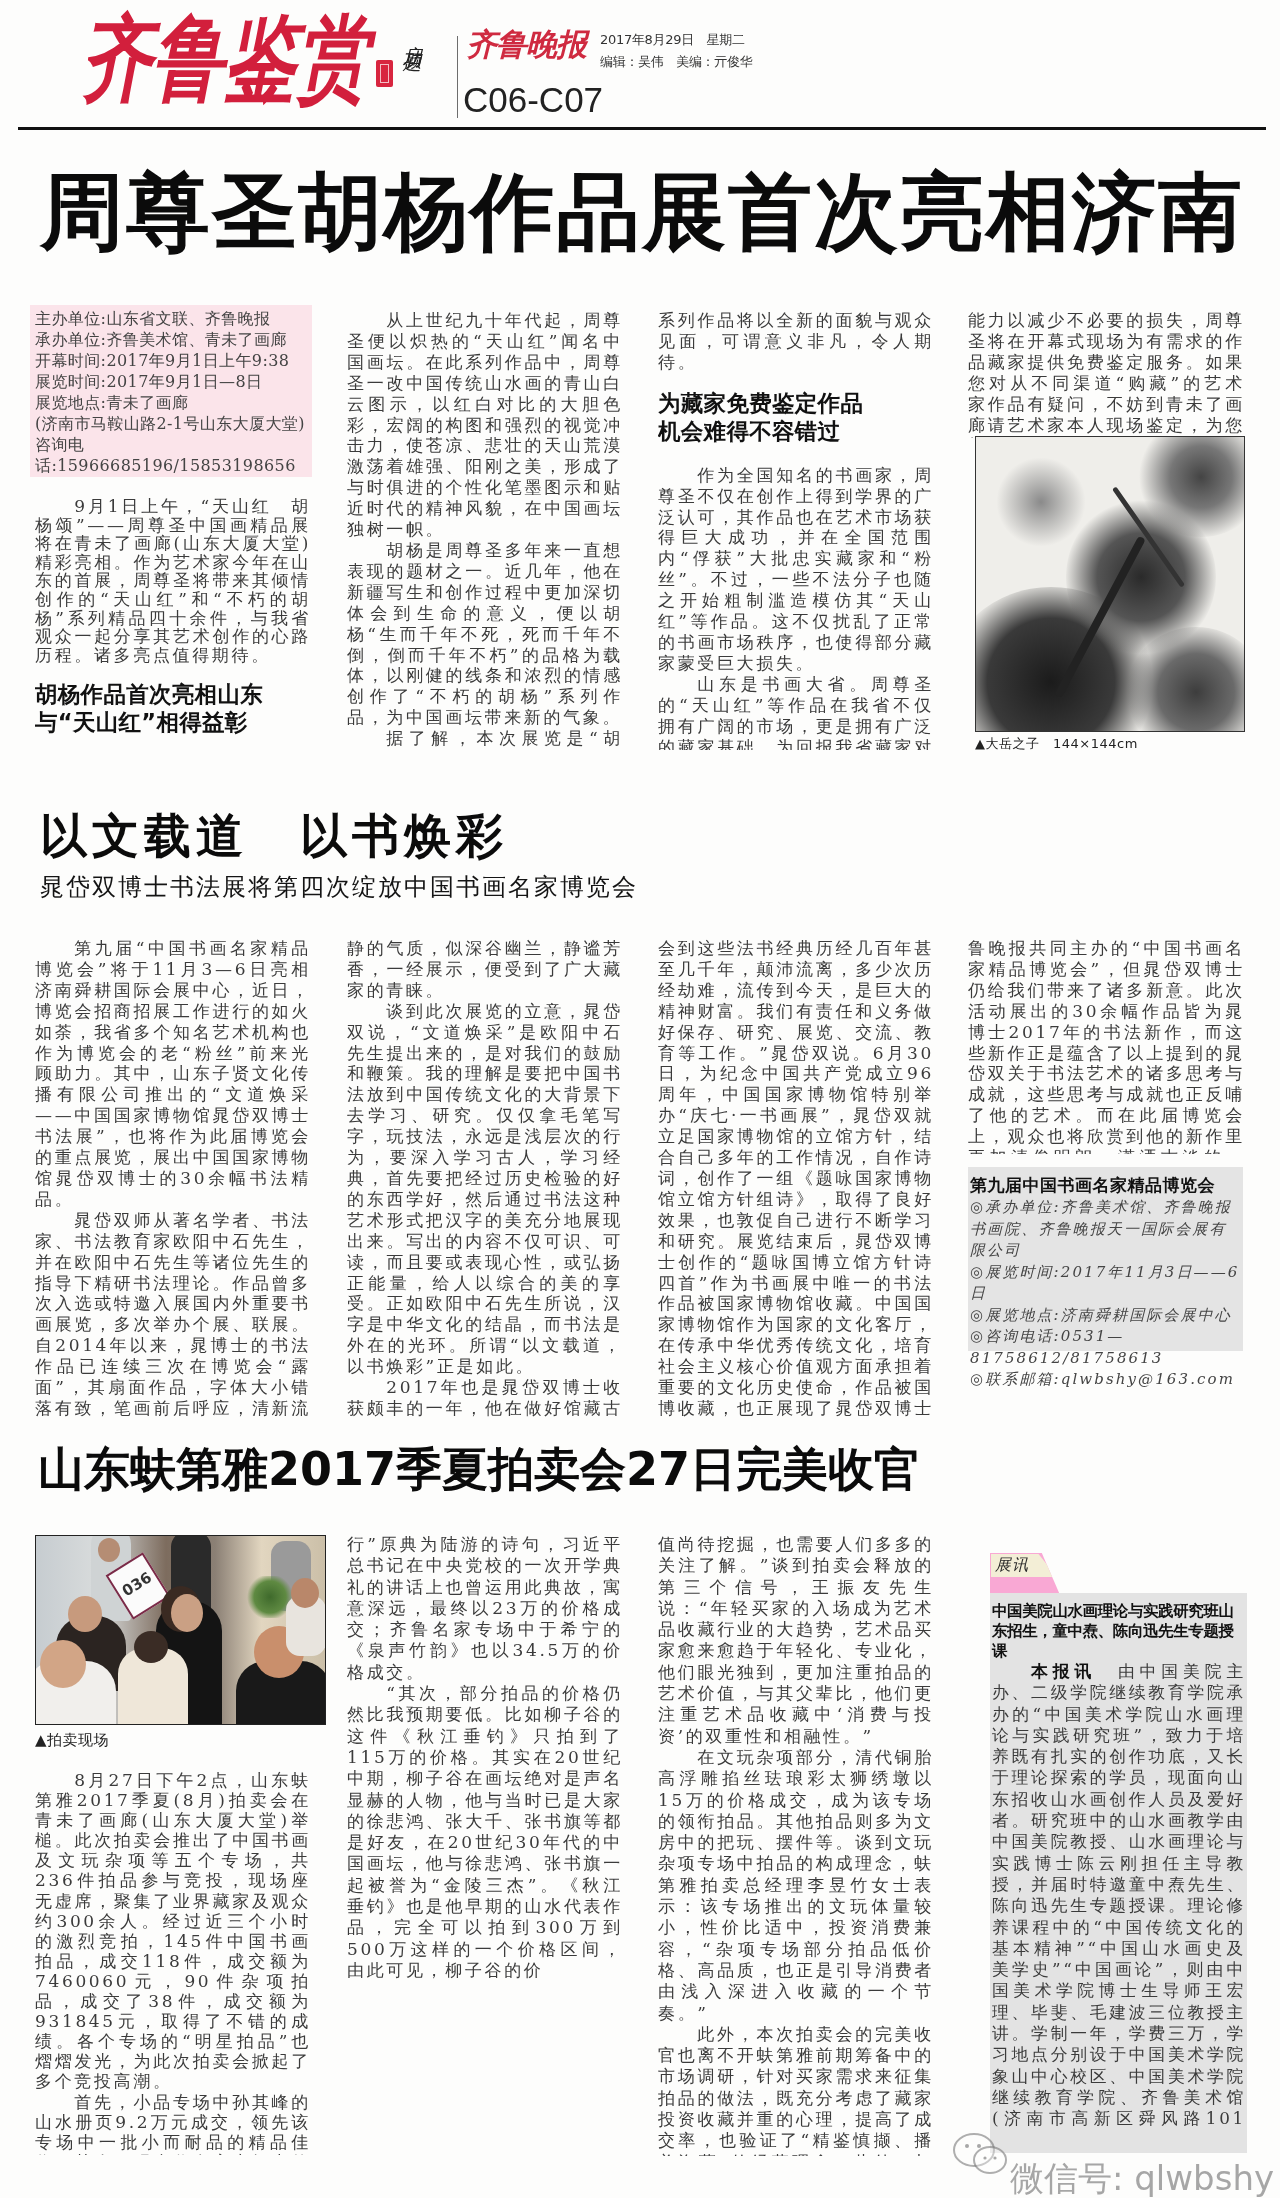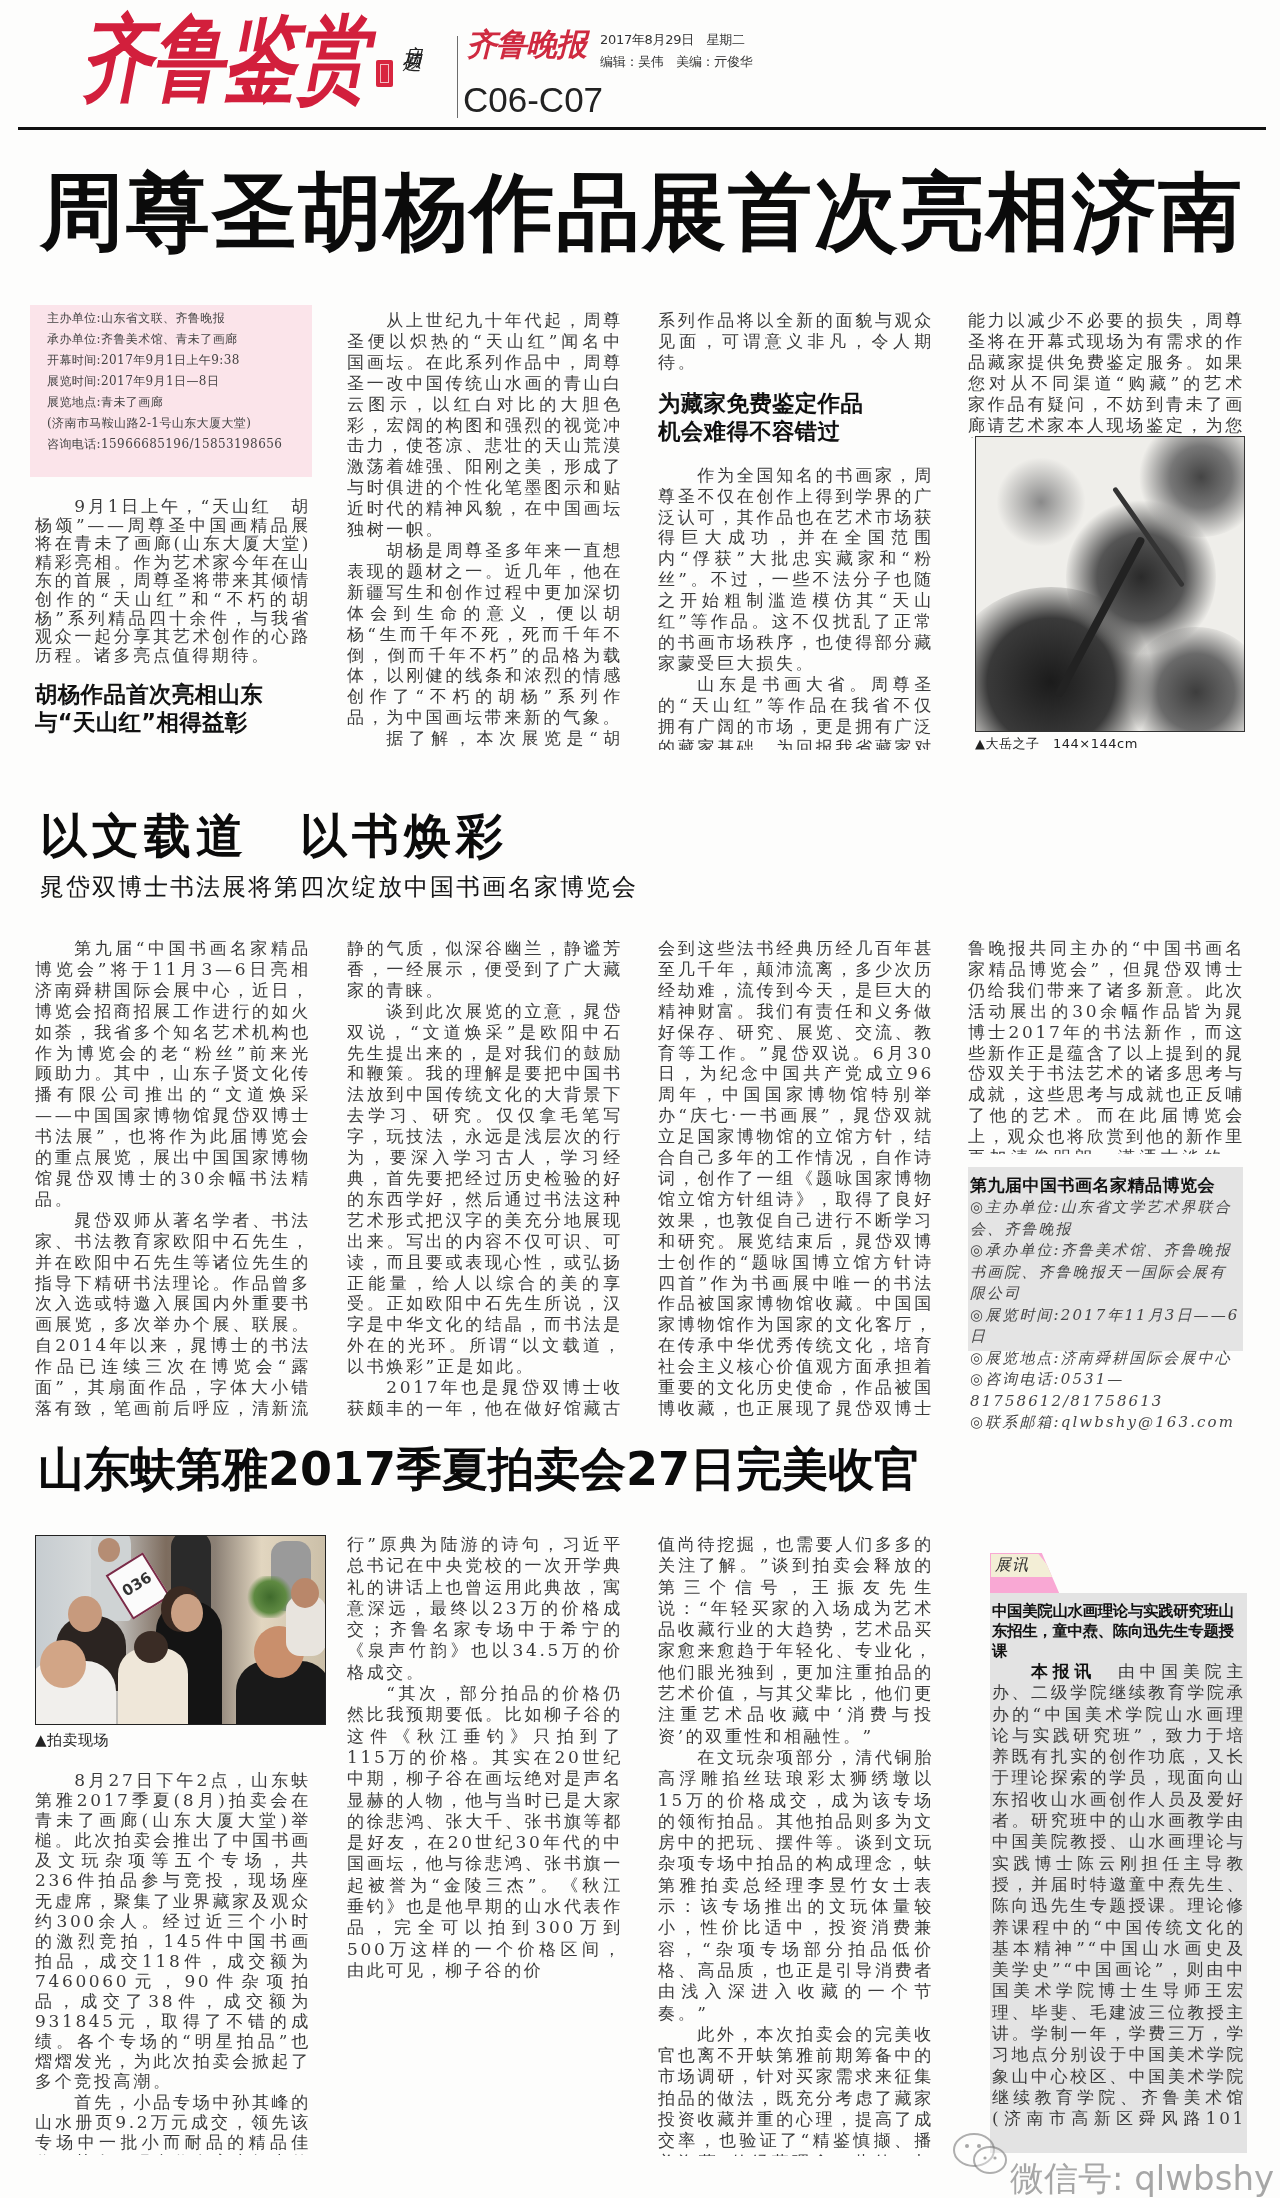--- a/index.html
+++ b/index.html
@@ -21,21 +21,21 @@
   .h-2-sub{left:40px;top:870px;font-family:"DejaVu Sans",sans-serif;font-size:24px;letter-spacing:2px;line-height:34px;color:#141414;white-space:nowrap;}
   .h-3{left:38px;top:1441px;font-family:"DejaVu Sans",sans-serif;font-weight:900;font-size:46px;letter-spacing:0px;line-height:56px;color:#0b0b0b;white-space:nowrap;}
   
   .col{position:absolute;width:276px;font-size:17px;letter-spacing:2.65px;line-height:20.9px;color:#3b3b3b;text-align:justify;overflow:hidden;}
   .col p{margin:0;text-indent:39.3px;}
   .col p.cont{text-indent:0;}
   .subhead{margin:0;font-family:"DejaVu Sans",sans-serif;font-weight:bold;font-size:22.5px;letter-spacing:0.3px;line-height:28px;color:#111;text-indent:0;text-align:left;}
   .byline{float:right;font-family:"DejaVu Sans",sans-serif;font-weight:bold;color:#222;letter-spacing:0;text-indent:0;}
   
   .infobox1{left:30px;top:305px;width:282px;height:172px;background:#fbe4ea;}
-  .infobox1 .line{display:block;padding-left:17px;font-size:12px;line-height:21px;letter-spacing:0.4px;color:#444;}
+  .infobox1 .line{display:block;padding-left:5px;font-size:16px;line-height:21px;letter-spacing:0.4px;color:#444;}
   .infobox1 .inner{padding-top:3px;}
   
   .ink{left:975px;top:436px;width:268px;height:294px;border:1px solid #333;background:#efeeea;overflow:hidden;}
   .ink .blob{position:absolute;border-radius:50%;}
   .caption{font-family:"DejaVu Sans",sans-serif;font-size:13px;color:#222;white-space:nowrap;letter-spacing:0.5px;}
   
   .infobox2{left:968px;top:1167px;width:275px;height:184px;background:#e4e4e4;}
   .infobox2 .title{display:block;padding:6px 0 0 2px;font-family:"DejaVu Sans",sans-serif;font-weight:bold;font-size:17px;line-height:24px;color:#111;letter-spacing:0.5px;white-space:nowrap;}
   .infobox2 .item{display:block;padding-left:2px;font-size:15px;letter-spacing:2.1px;line-height:21.5px;color:#444;font-style:italic;}
   
@@ -137,21 +137,20 @@
   <div class="col" style="left:658px;top:938px;height:480px">
     <p class="cont">会到这些法书经典历经几百年甚至几千年，颠沛流离，多少次历经劫难，流传到今天，是巨大的精神财富。我们有责任和义务做好保存、研究、展览、交流、教育等工作。”晁岱双说。6月30日，为纪念中国共产党成立96周年，中国国家博物馆特别举办“庆七·一书画展”，晁岱双就立足国家博物馆的立馆方针，结合自己多年的工作情况，自作诗词，创作了一组《题咏国家博物馆立馆方针组诗》，取得了良好效果，也敦促自己进行不断学习和研究。展览结束后，晁岱双博士创作的“题咏国博立馆方针诗四首”作为书画展中唯一的书法作品被国家博物馆收藏。中国国家博物馆作为国家的文化客厅，在传承中华优秀传统文化，培育社会主义核心价值观方面承担着重要的文化历史使命，作品被国博收藏，也正展现了晁岱双博士深厚的文化素养、扎实的艺术功底和一定的市场影响力。</p>
 
   </div>
   <div class="col" style="left:968px;top:938px;width:277px;height:216px">
     <p class="cont"><span>鲁晚报共同主办的“中国书画名家精品博览会”，但晁岱双博士仍给我们带来了诸多新意。此次活动展出的30余幅作品皆为晁博士2017年的书法新作，而这些新作正是蕴含了以上提到的晁岱双关于书法艺术的诸多思考与成就，这些思考与成就也正反哺了他的艺术。而在此届博览会上，观众也将欣赏到他的新作里更加清俊明朗、潇洒古淡的一面！</span></p>
   </div>
 
   <div class="abs infobox2">
     <span class="title">第九届中国书画名家精品博览会</span>
-    <span class="item">◎主办单位:山东省文学艺术界联合会、齐鲁晚报</span>
     <span class="item">◎承办单位:齐鲁美术馆、齐鲁晚报书画院、齐鲁晚报天一国际会展有限公司</span>
     <span class="item">◎展览时间:2017年11月3日——6日</span>
     <span class="item">◎展览地点:济南舜耕国际会展中心</span>
     <span class="item">◎咨询电话:0531—81758612/81758613</span>
     <span class="item">◎联系邮箱:qlwbshy@163.com</span>
   </div>
 
   <div class="abs h-3">山东蚨第雅2017季夏拍卖会27日完美收官</div>
 
   <div class="abs photo">

